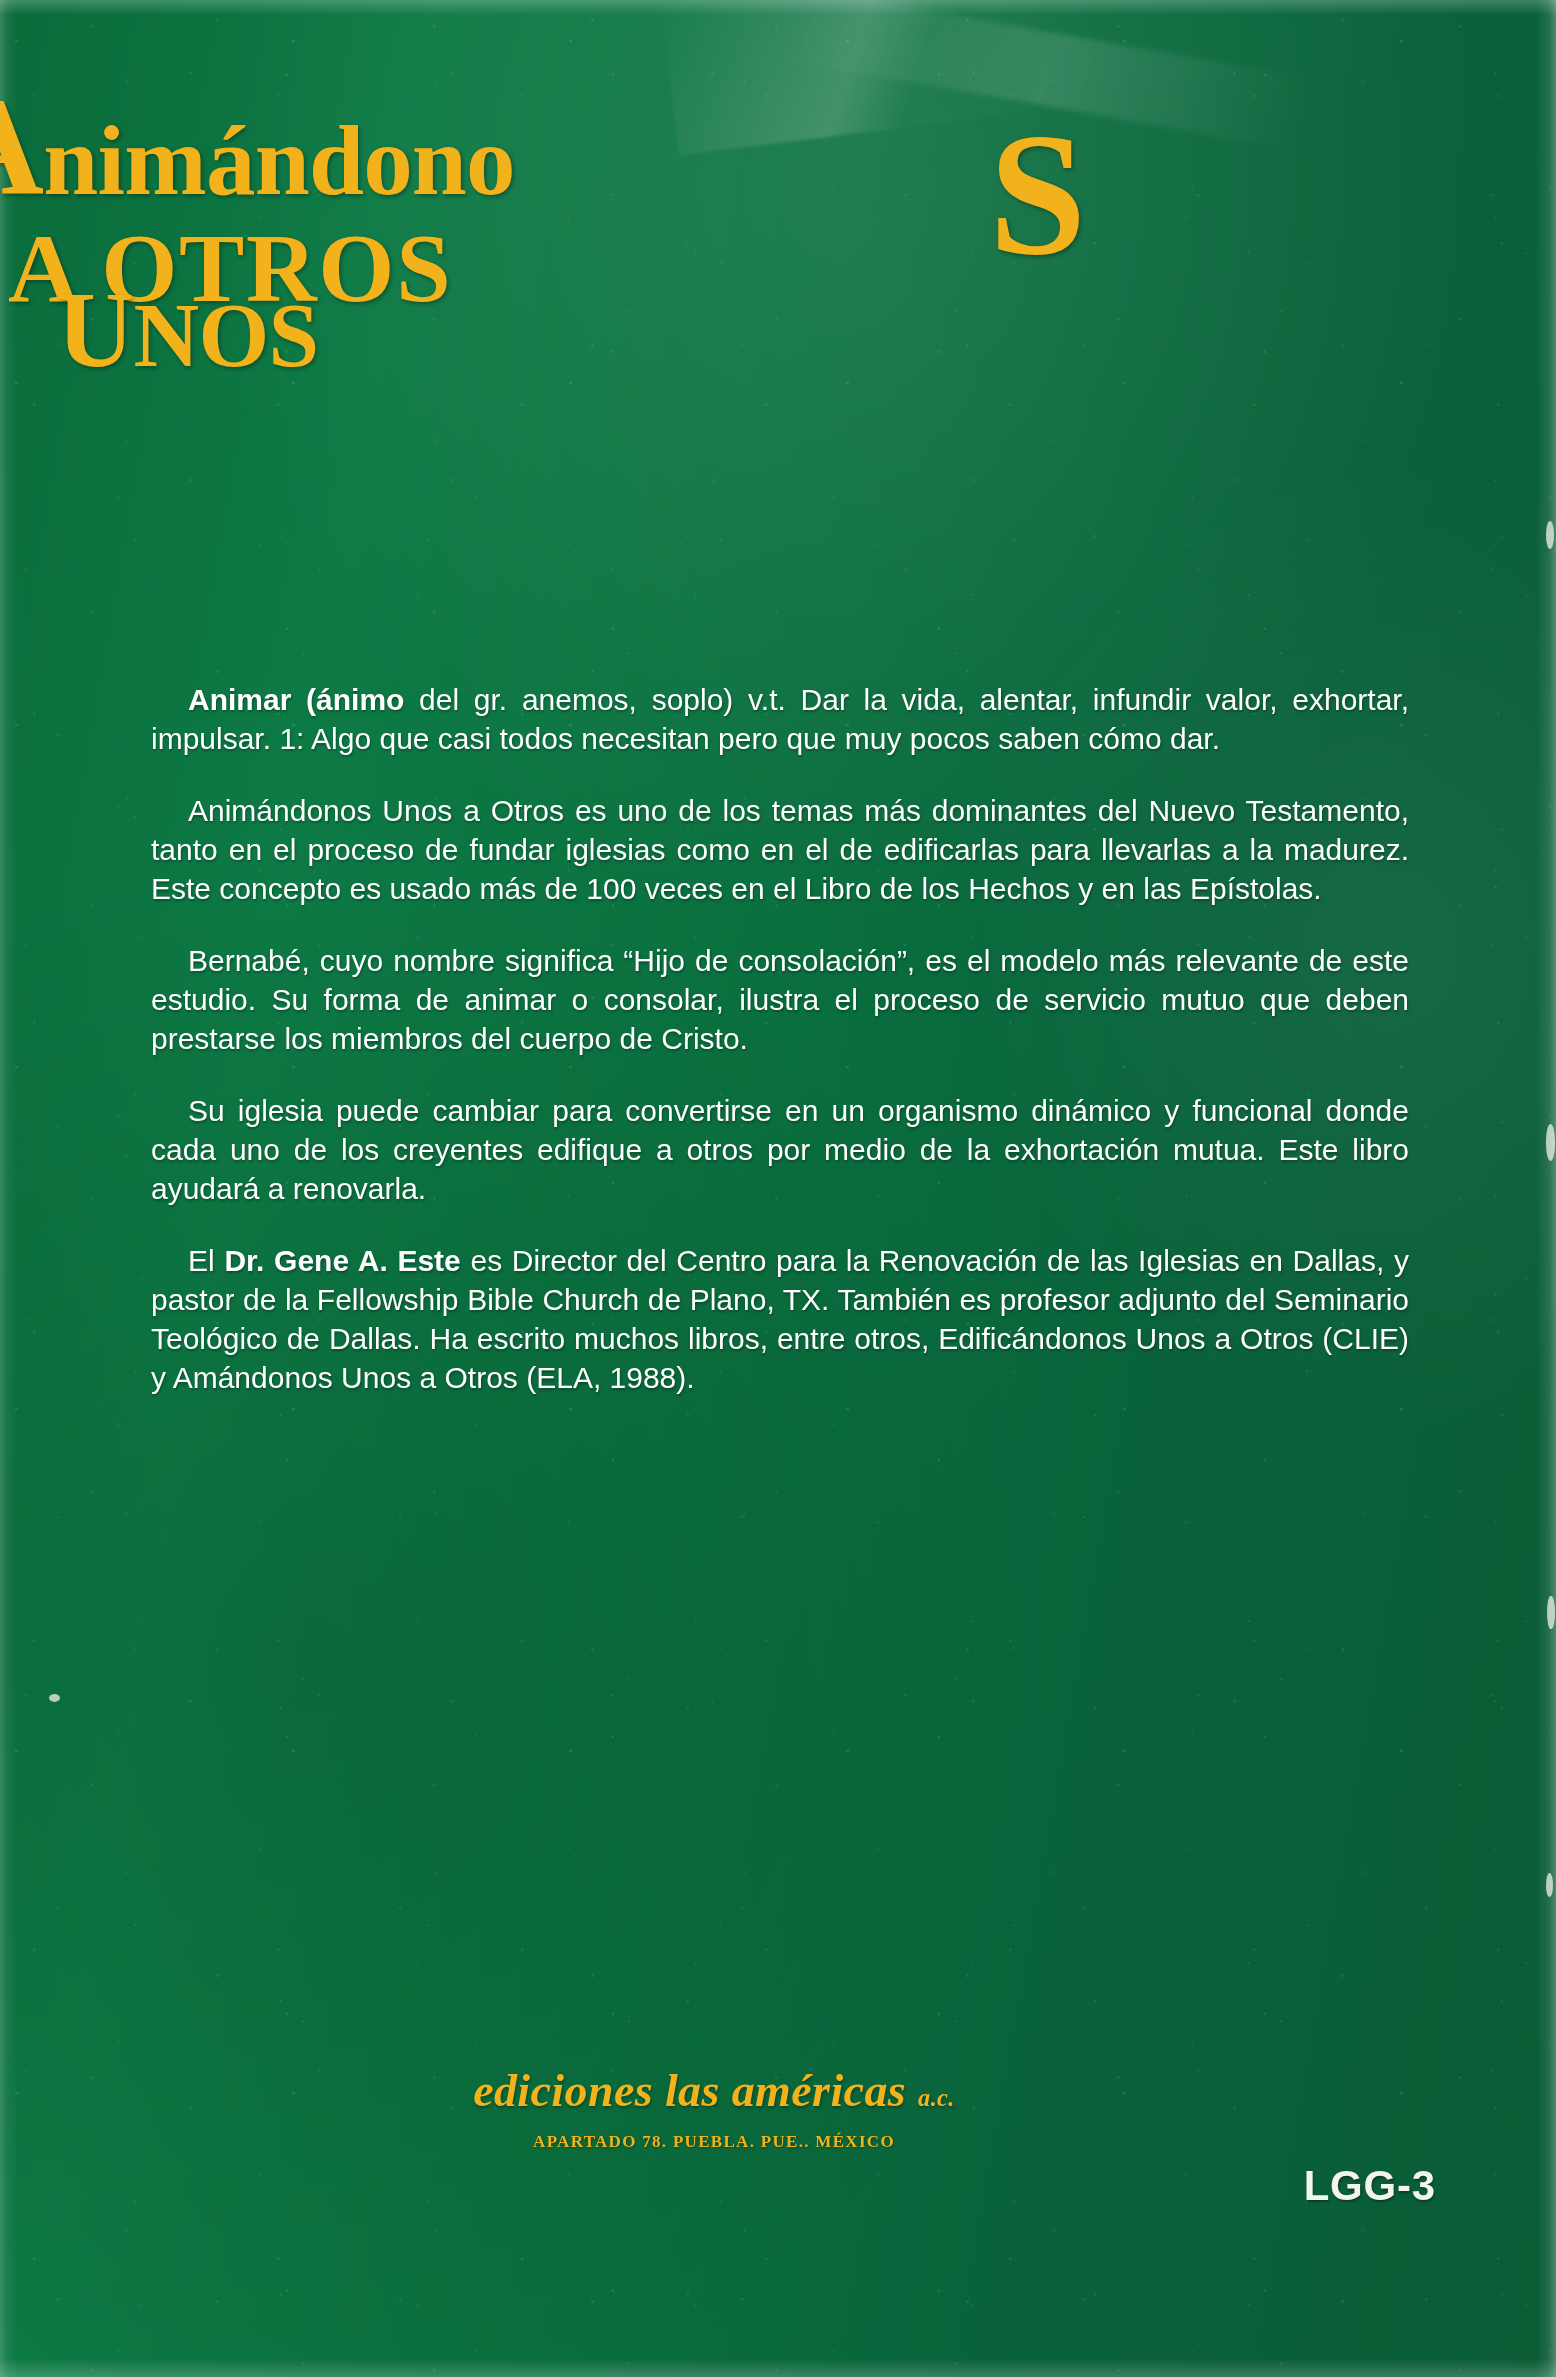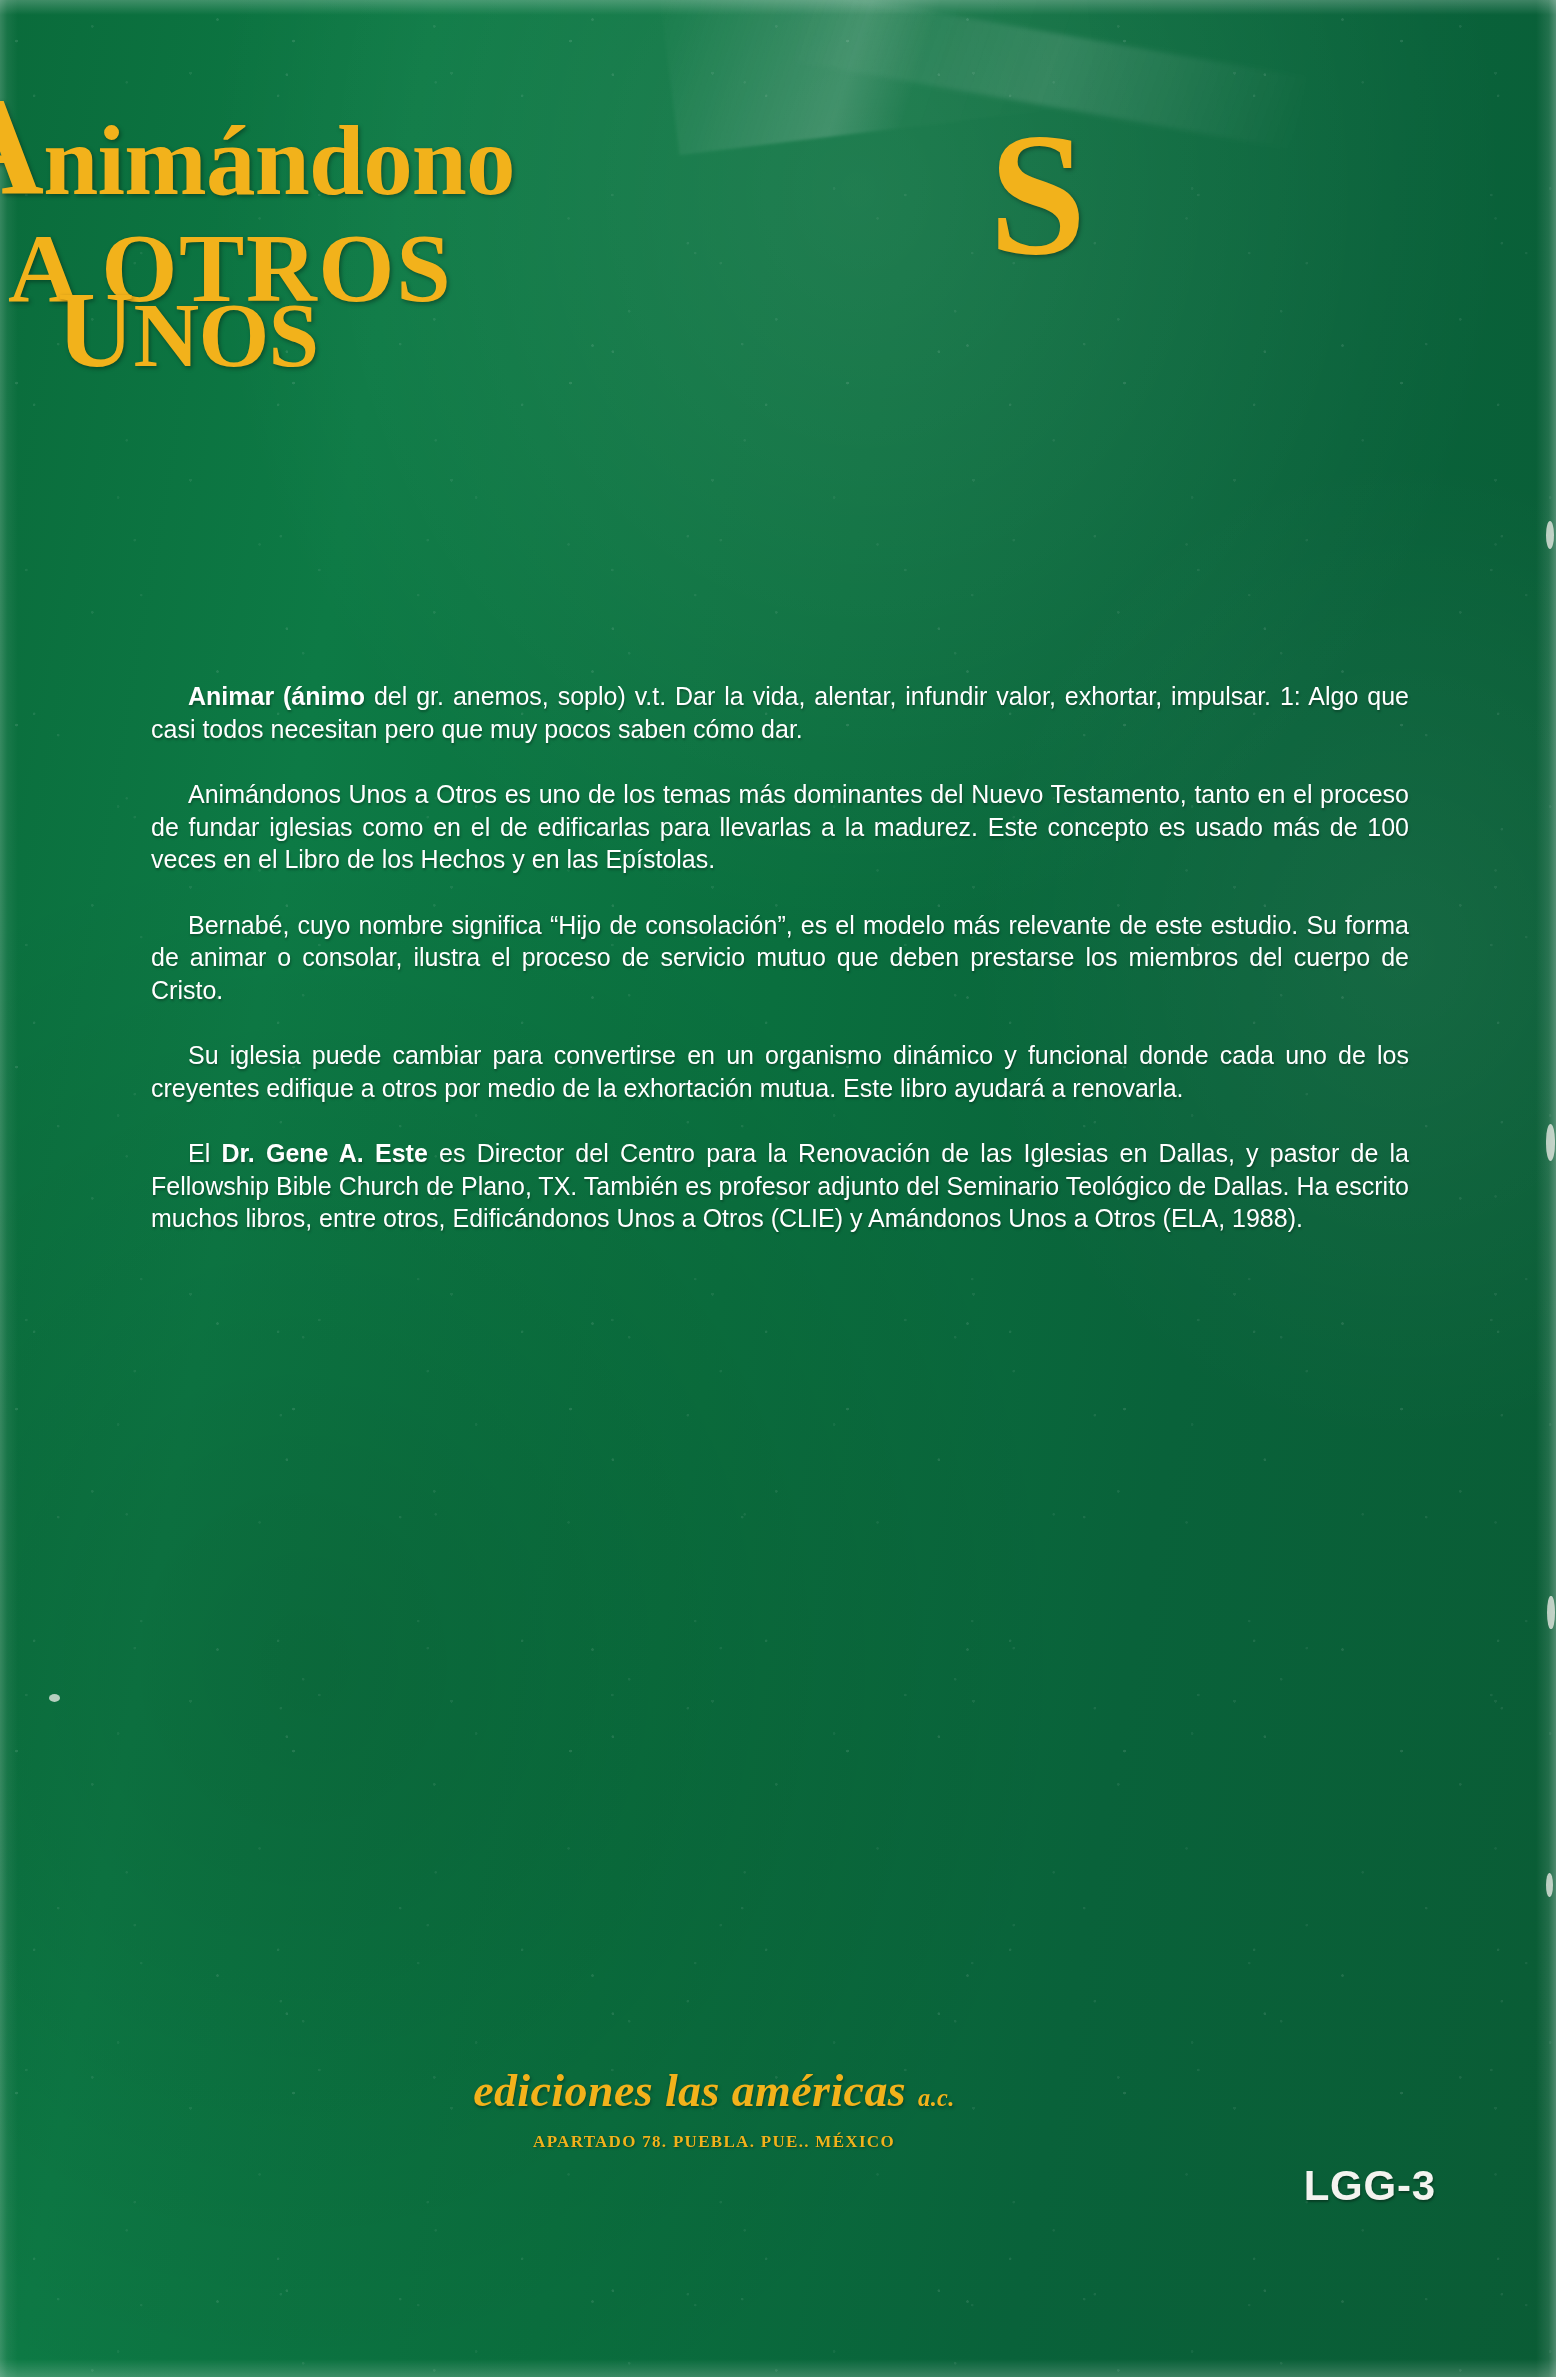--- a/index.html
+++ b/index.html
@@ -169,21 +169,21 @@
   }
 
   
   #blurb {
     position: absolute;
     top: 680px;
     left: 151px;
     width: 1258px;
     color: #ffffff;
     font-family: "Liberation Sans", sans-serif;
-    font-size: 25px;
+    font-size: 30px;
     line-height: 1.30;
     text-align: justify;
     text-shadow: 0.8px 1.6px 2.4px rgba(0,0,0,0.30);
     z-index: 3;
   }
   #blurb p {
     margin: 0 0 33px 0;
     text-indent: 37px;
   }
   #blurb p:last-child { margin-bottom: 0; }

